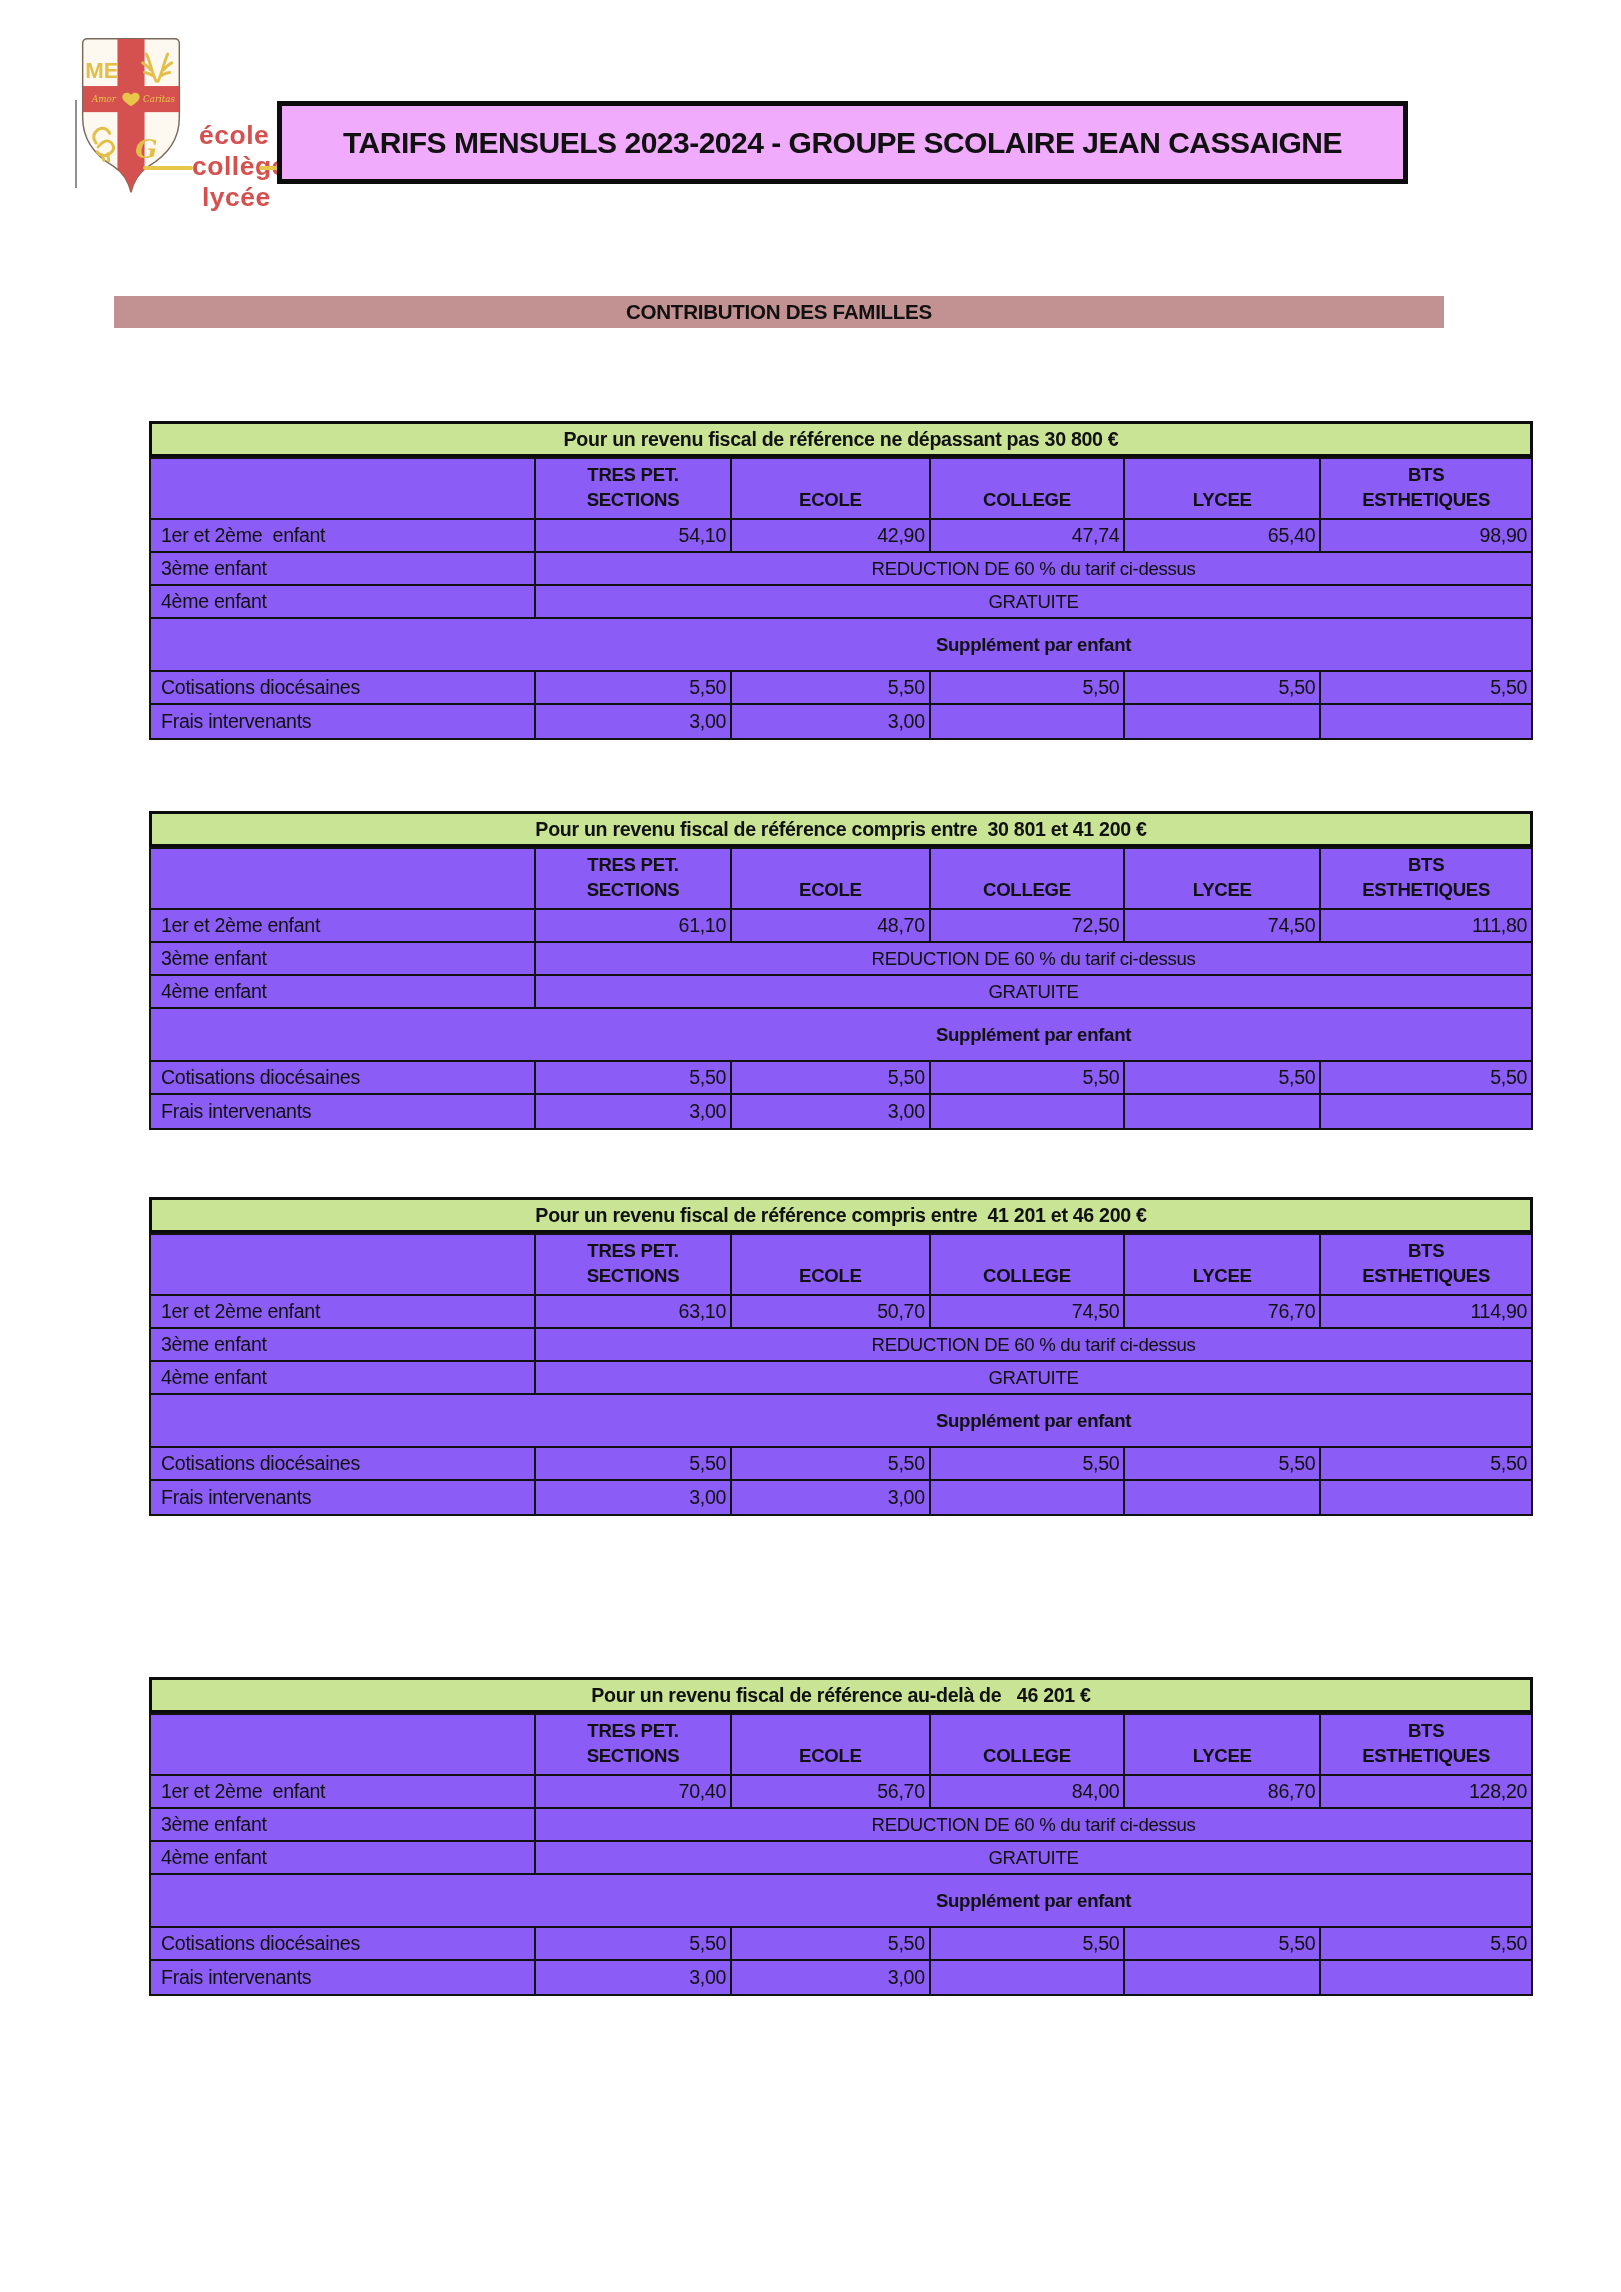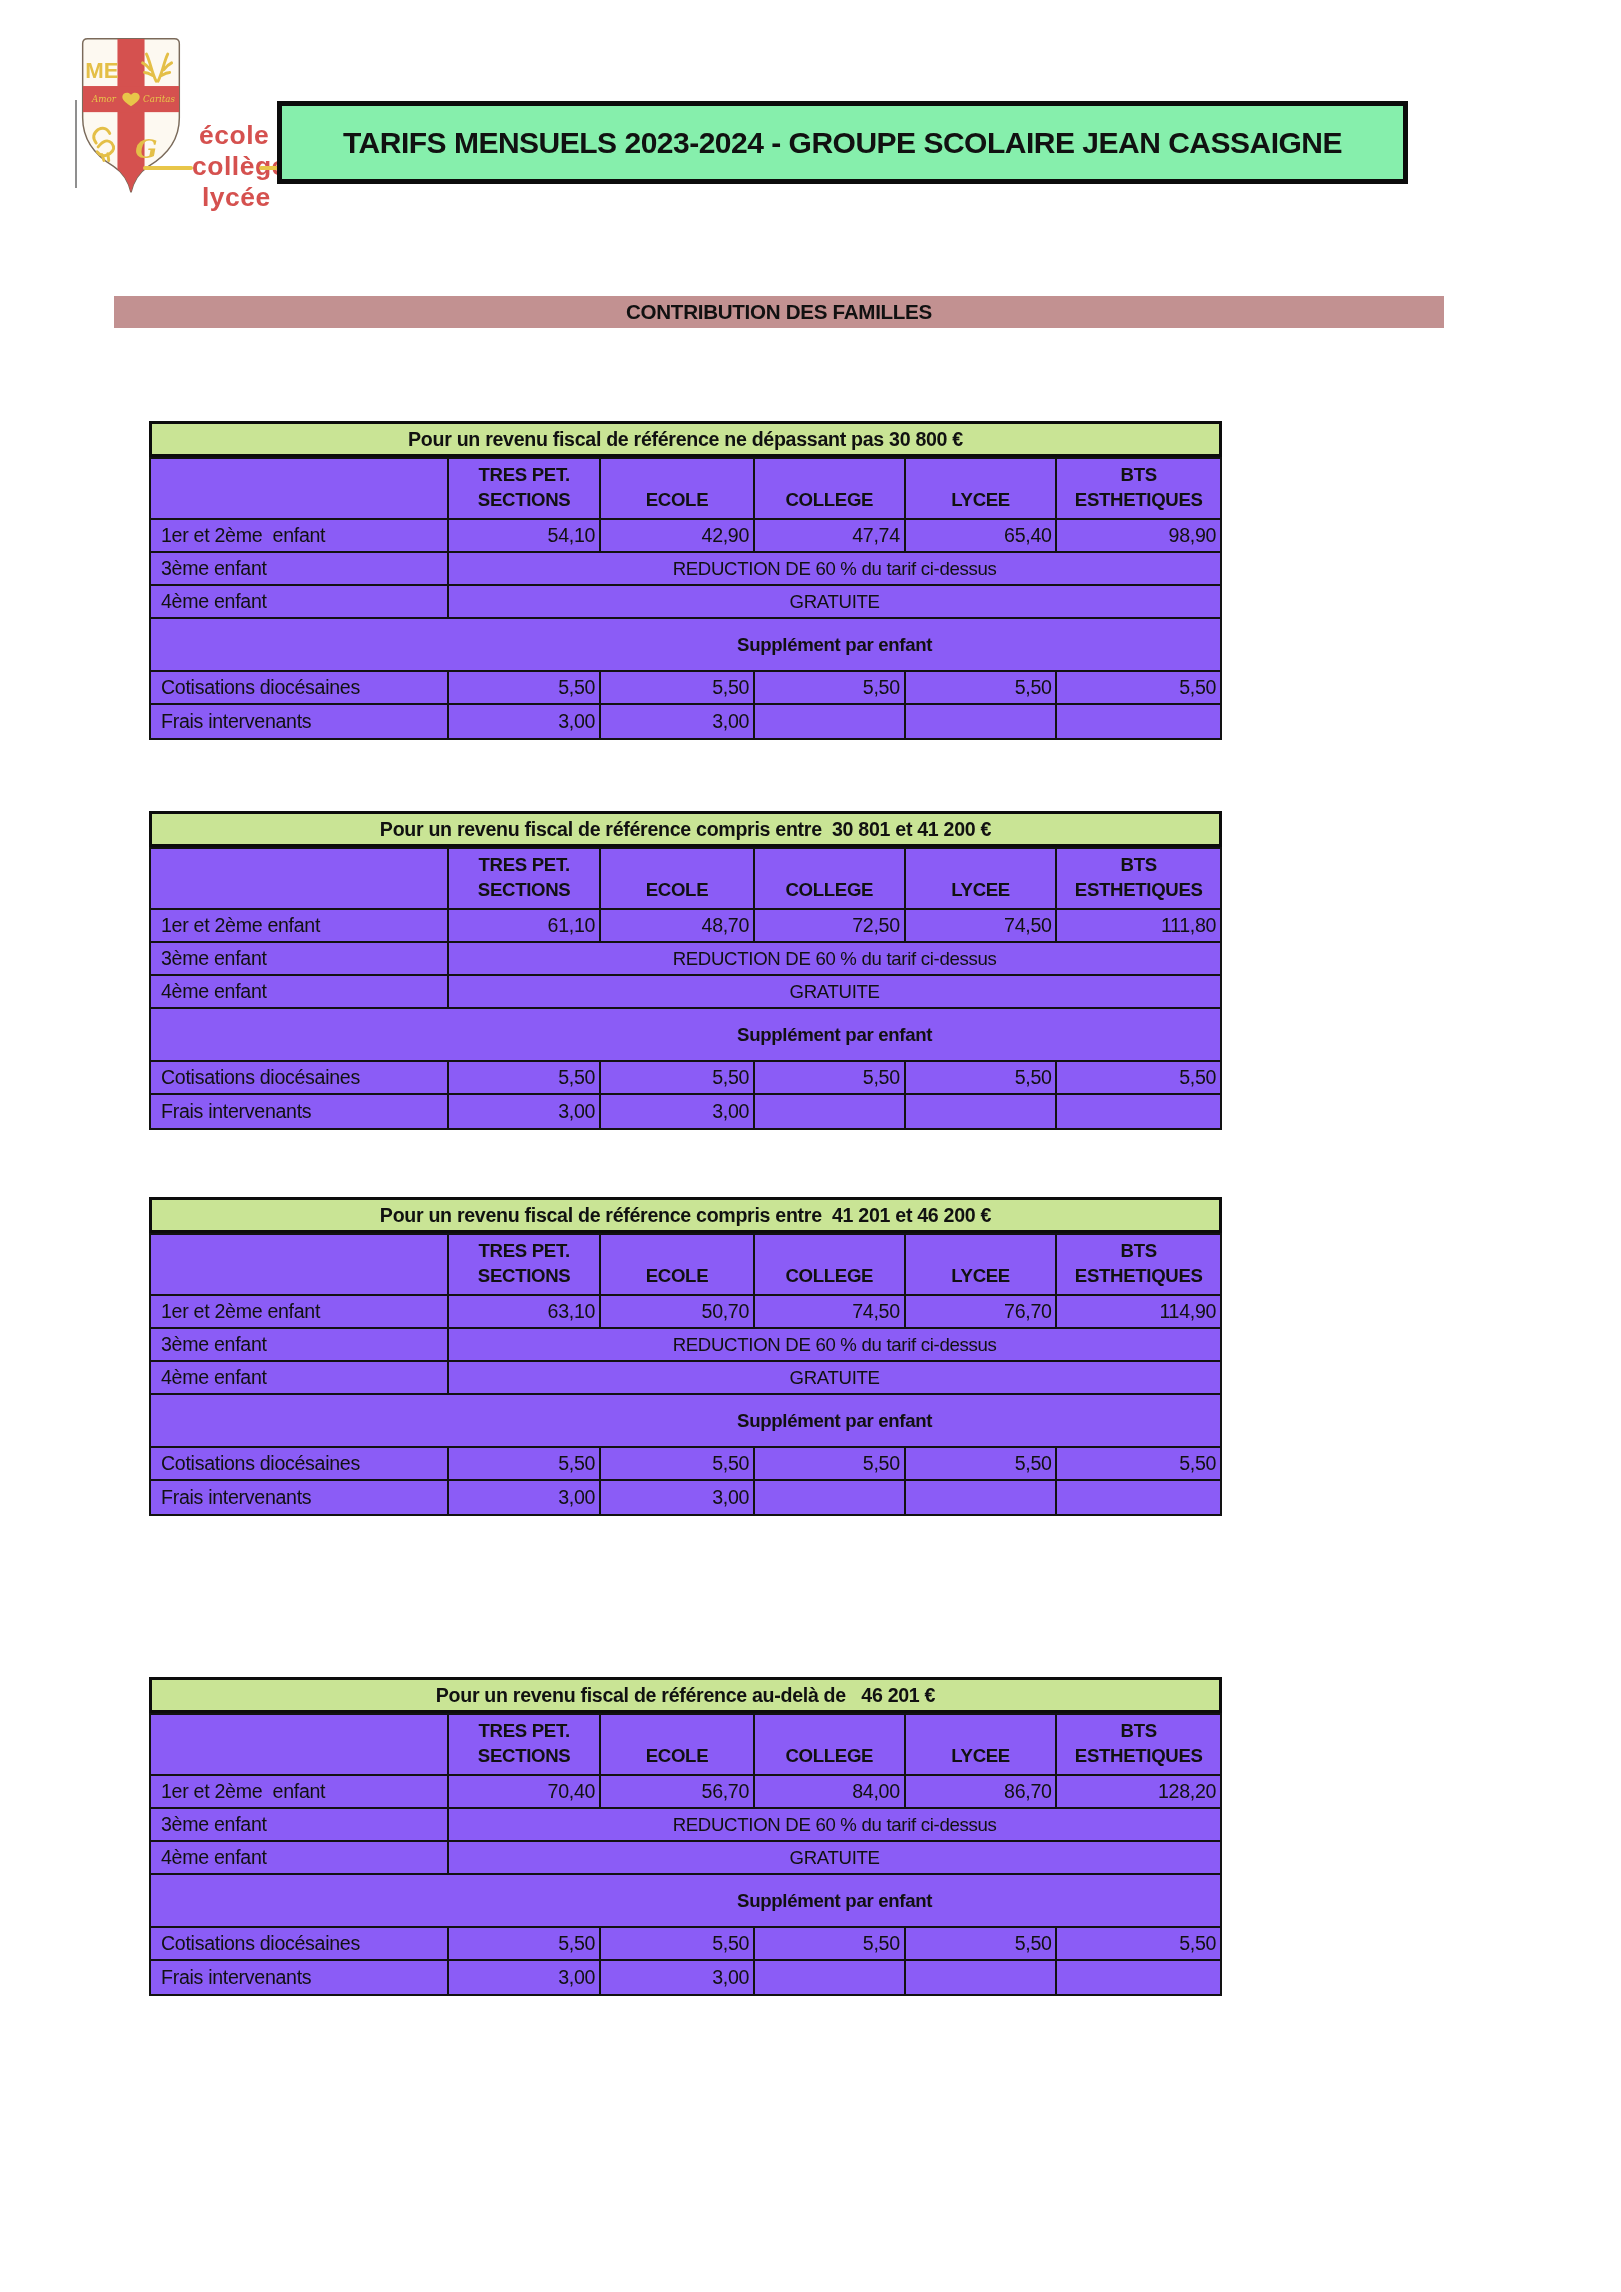--- a/index.html
+++ b/index.html
@@ -20,31 +20,31 @@
   .logo-word{position:absolute;color:#d5514f;font-size:26.5px;font-weight:600;letter-spacing:0.5px;}
   .w0{left:199px;top:116px;}
   .w1{left:192px;top:147px;}
   .w2{left:202px;top:178px;}
   .gold-dash{position:absolute;height:3.9px;background:#e8c649;border-radius:2px;}
   .dash-left{left:143px;top:162px;width:50px;}
   .dash-right{left:259px;top:162px;width:18.6px;}
   
   .title-banner{
     position:absolute;left:277px;top:101px;width:1131px;height:83px;
-    box-sizing:border-box;border:5.9px solid #0c0c0c;background:#86efac;
+    box-sizing:border-box;border:5.9px solid #0c0c0c;background:#f0abfc;
     display:flex;align-items:center;justify-content:center;
   }
   .title-banner span{font-size:30px;font-weight:bold;letter-spacing:-0.5px;white-space:pre;}
   .sub-banner{
     position:absolute;left:78px;top:296px;width:1330px;height:32px;
     background:#c29191;display:flex;align-items:center;justify-content:center;margin-left:36px;
   }
   .sub-banner span{font-size:20.6px;font-weight:bold;letter-spacing:-0.3px;}
   
-  .section{position:absolute;left:149px;width:1073px;border-radius:29px;}
+  .section{position:absolute;left:149px;width:1384px;border-radius:29px;}
   .section:nth-child(1){top:421px;}
   .section:nth-child(2){top:811px;}
   .section:nth-child(3){top:1197px;}
   .section:nth-child(4){top:1677px;}
   .greenbar{
     box-sizing:border-box;height:36px;border:3.9px solid #0c0c0c;background:#c9e495;
     display:flex;align-items:center;justify-content:center;
   }
   .greenbar span{font-size:19.6px;font-weight:bold;letter-spacing:-0.3px;white-space:pre;}
   .tbl{

